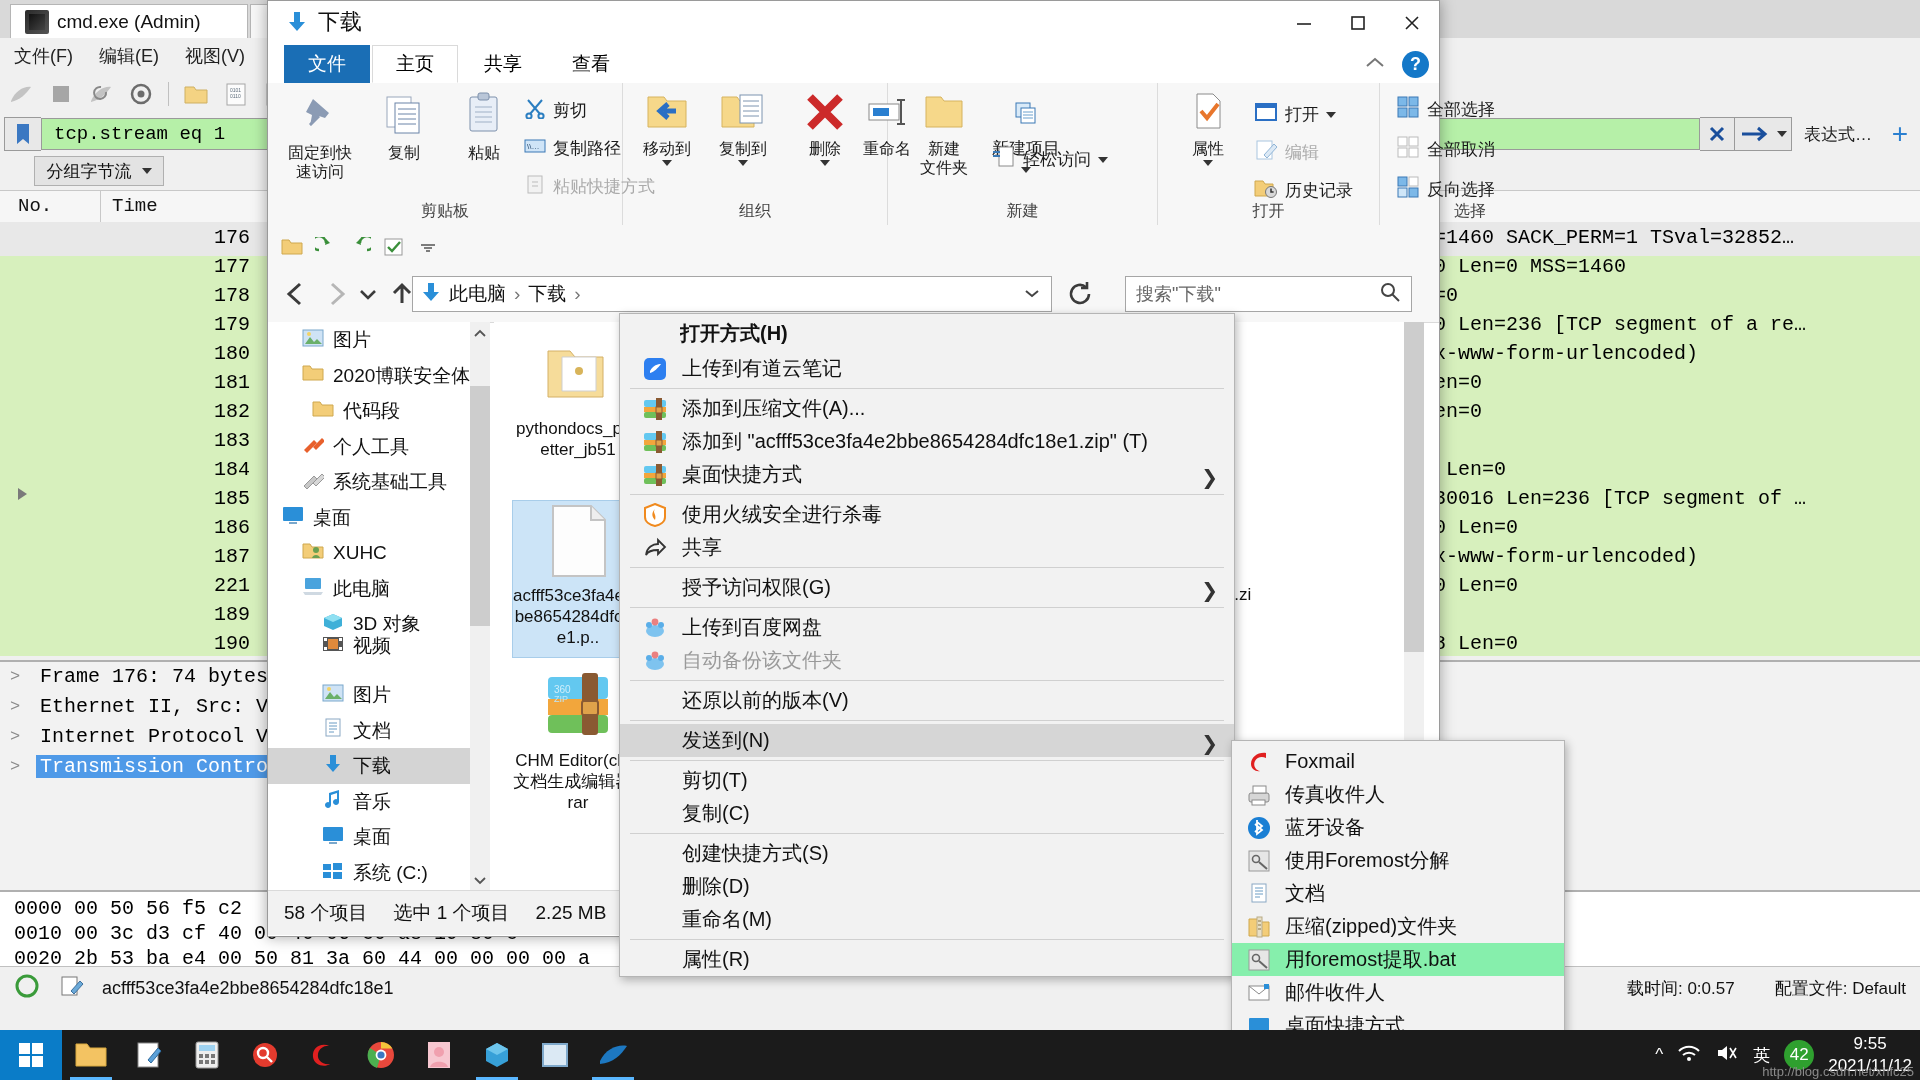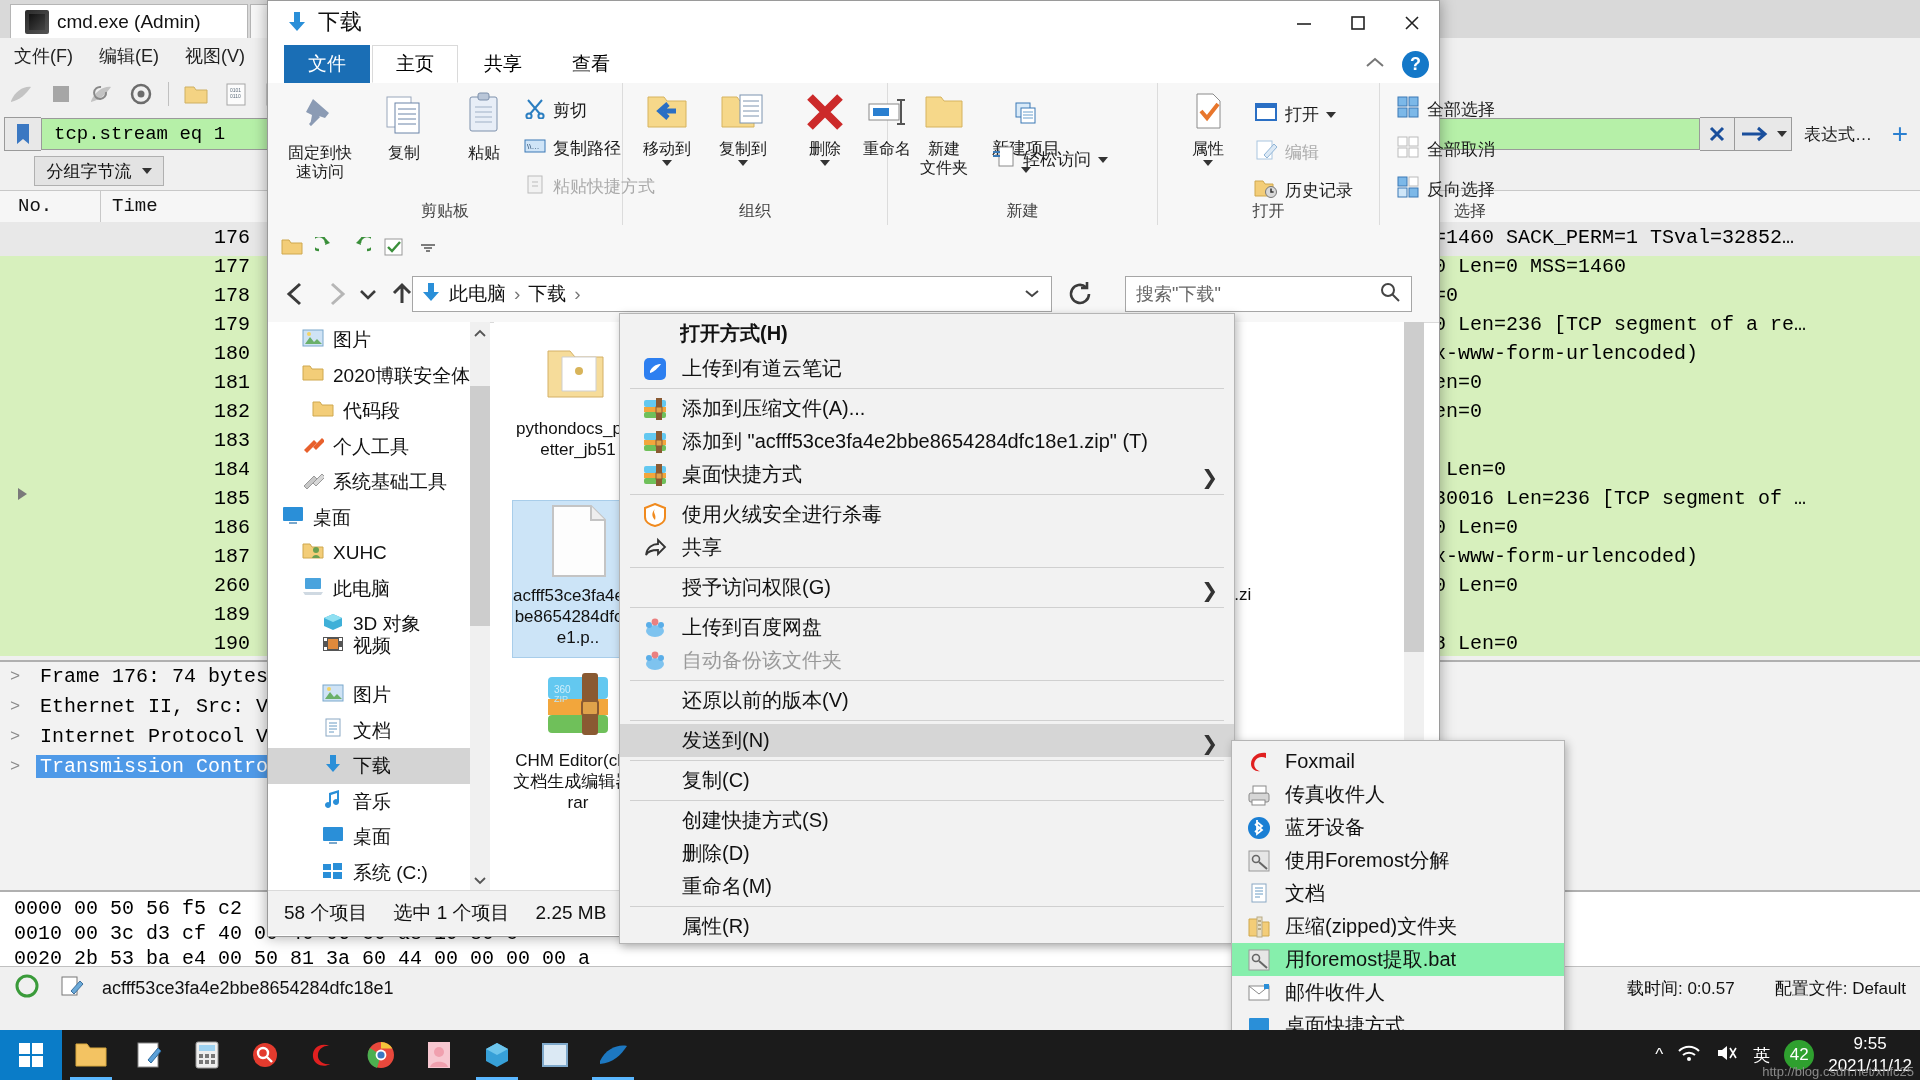--- a/index.html
+++ b/index.html
@@ -284,21 +284,21 @@
         <span class="cno">186</span>
         <span class="ctime">8.486681298</span>
         <span class="cinfo">4240 Len=0</span>
       </div>
       <div class="pktrow" style="top: 319px;">
         <span class="cno">187</span>
         <span class="ctime">8.486797464</span>
         <span class="cinfo">on/x-www-form-urlencoded)</span>
       </div>
       <div class="pktrow" style="top: 348px;">
-        <span class="cno">260</span>
+        <span class="cno">221</span>
         <span class="ctime">8.488527592</span>
         <span class="cinfo">4240 Len=0</span>
       </div>
       <div class="pktrow" style="top: 377px;">
         <span class="cno">189</span>
         <span class="ctime">8.491449977</span>
         <span class="cinfo"></span>
       </div>
       <div class="pktrow" style="top: 406px;">
         <span class="cno">190</span>
@@ -1052,20 +1052,24 @@
     </div>
     <div class="msep"></div>
     <div class="mi hl">
       <span class="noic"></span>
       <span class="mtxt">发送到(N)</span>
       <span class="sub">❯</span>
     </div>
     <div class="msep"></div>
     <div class="mi">
       <span class="noic"></span>
+      <span class="mtxt">剪切(T)</span>
+    </div>
+    <div class="mi">
+      <span class="noic"></span>
       <span class="mtxt">复制(C)</span>
     </div>
     <div class="msep"></div>
     <div class="mi">
       <span class="noic"></span>
       <span class="mtxt">创建快捷方式(S)</span>
     </div>
     <div class="mi">
       <span class="noic"></span>
       <span class="mtxt">删除(D)</span>

